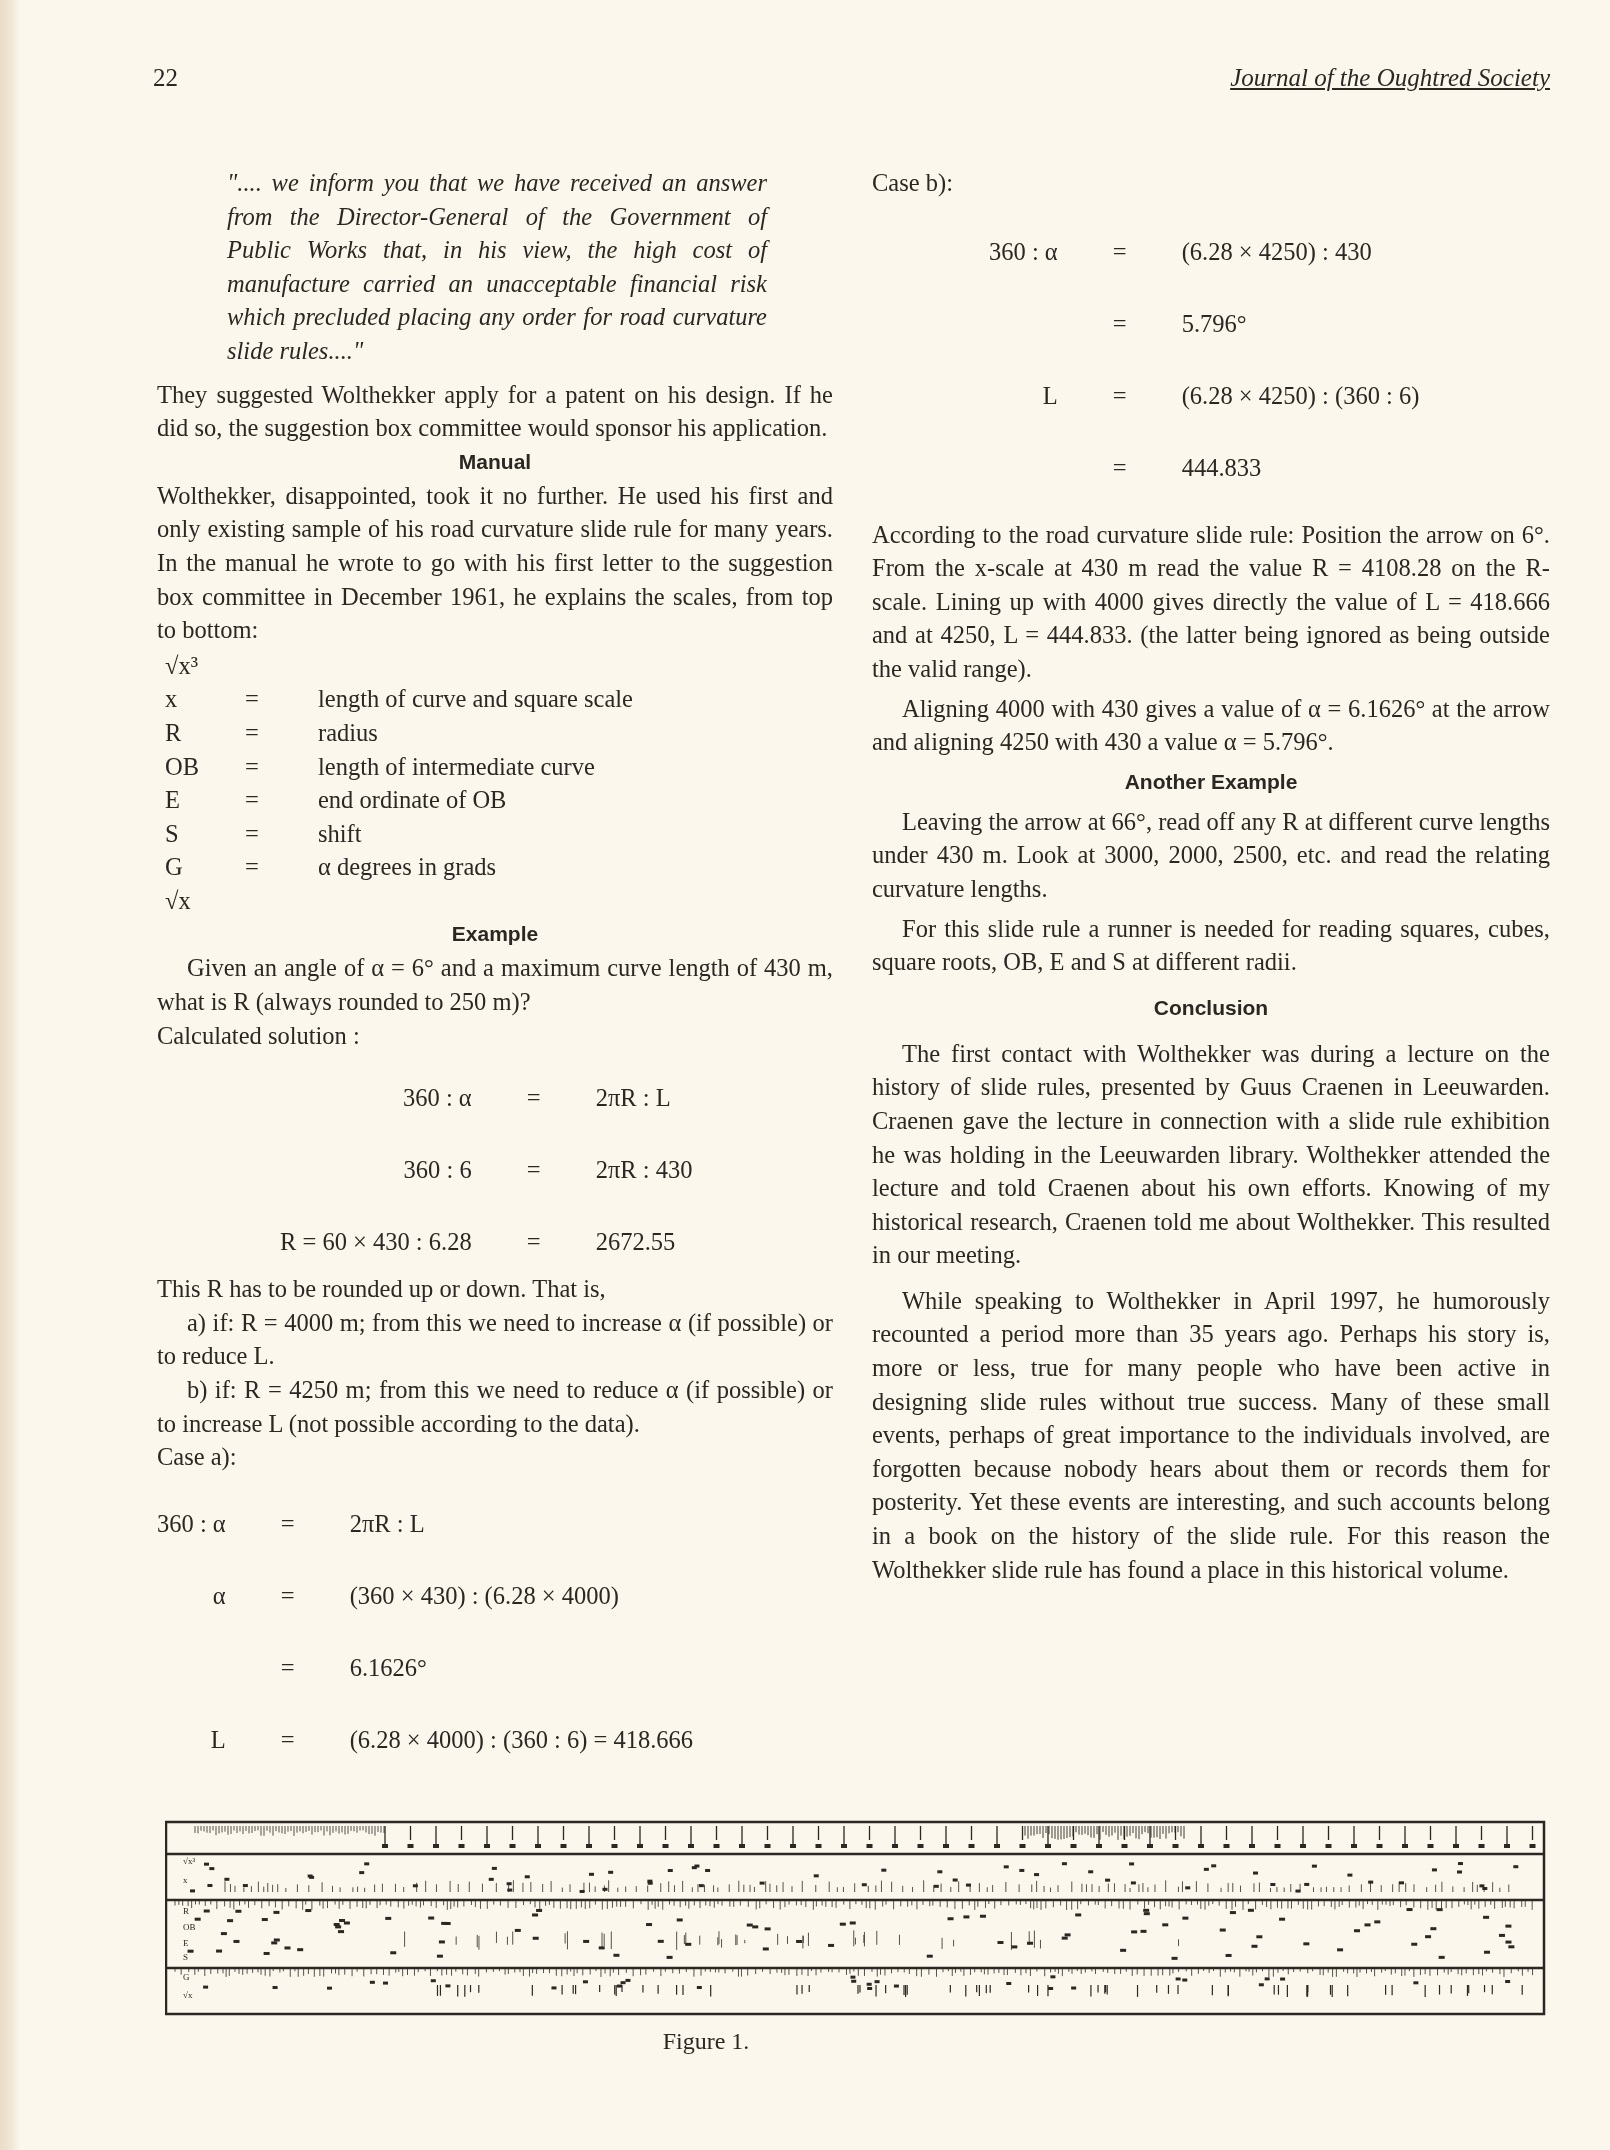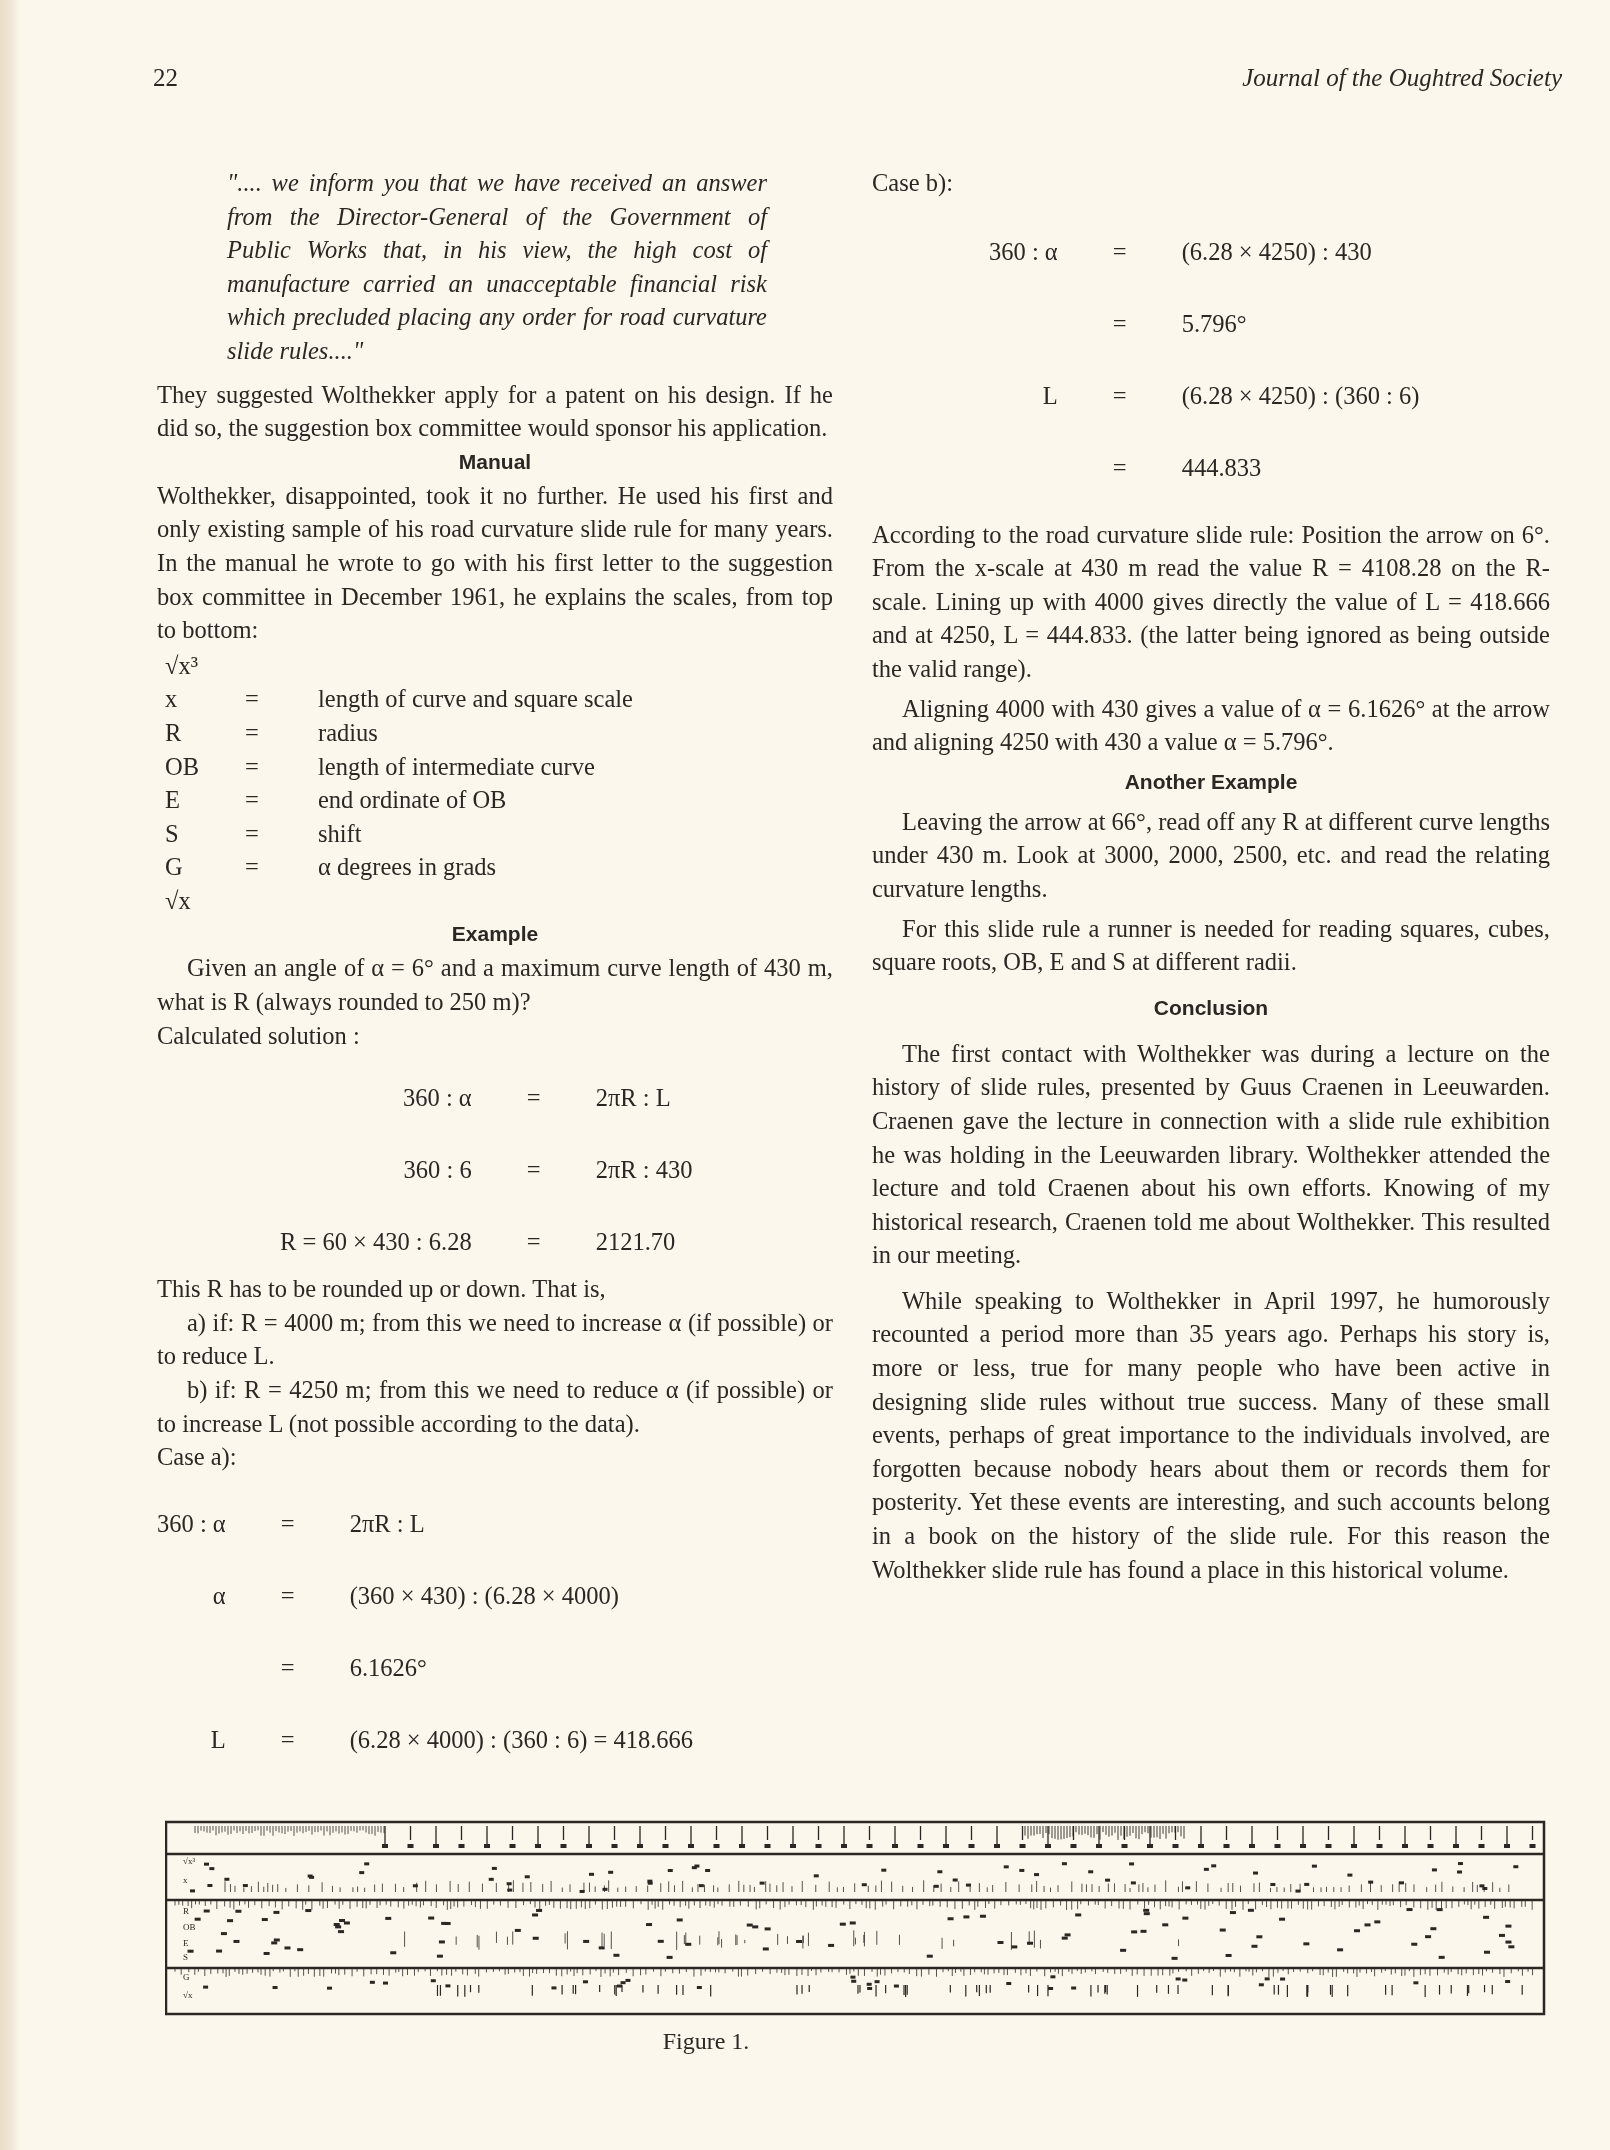--- a/index.html
+++ b/index.html
@@ -6,21 +6,21 @@
   body {
     width:1610px; height:2150px; position:relative; overflow:hidden;
     background:#fbf7ec;
     font-family:"Liberation Serif","DejaVu Serif",serif;
     color:#2b2723;
   }
   .edge-strip { position:absolute; left:0; top:0; width:20px; height:2150px;
     background:linear-gradient(90deg,#e9dcc7 0%,#f1e8d8 60%,#fbf7ec 100%); }
   .running { position:absolute; top:64px; font-size:25px;text-align:right; }
   .pagenum { left:153px; }
-  .journal { right:48px; font-style:italic; }
+  .journal { right:60px; font-style:italic;text-decoration:underline; }
   .col { position:absolute; top:166px; font-size:24.5px; line-height:33.6px; }
   .col-left { left:157px; width:676px; }
   .col-right { left:872px; width:678px; }
   p { margin:0; text-align:justify; }
   .indent { text-indent:30px; }
   .quote { margin:0 0 4px 70px; width:540px; font-style:italic; text-align:justify; }
   .sec { text-align:center; font-family:"Liberation Sans","DejaVu Sans",sans-serif; font-weight:bold; font-size:21px; line-height:34px; }
   .gap { height:12px; }
   .gap-s { height:6px; }
   .scales { margin:2px 0 0 8px; }
@@ -100,21 +100,21 @@
 
   <div class="math m1" id="calc-rows">
       <span class="lhs">360 : α</span>
       <span class="eqs">=</span>
       <span class="rhs">2πR : L</span>
       <span class="lhs">360 : 6</span>
       <span class="eqs">=</span>
       <span class="rhs">2πR : 430</span>
       <span class="lhs">R = 60 × 430 : 6.28</span>
       <span class="eqs">=</span>
-      <span class="rhs">2121.70</span>
+      <span class="rhs">2672.55</span>
     </div>
 
   <p>This R has to be rounded up or down. That is,</p>
   <p class="indent">a) if: R = 4000 m; from this we need to increase α (if possible) or to reduce L.</p>
   <p class="indent">b) if: R = 4250 m; from this we need to reduce α (if possible) or to increase L (not possible according to the data).</p>
   <p>Case a):</p>
 
   <div class="math m2" style="margin-left: 0px; padding-left: 0px;" id="case-a-rows">
       <span class="lhs">360 : α</span>
       <span class="eqs">=</span>

